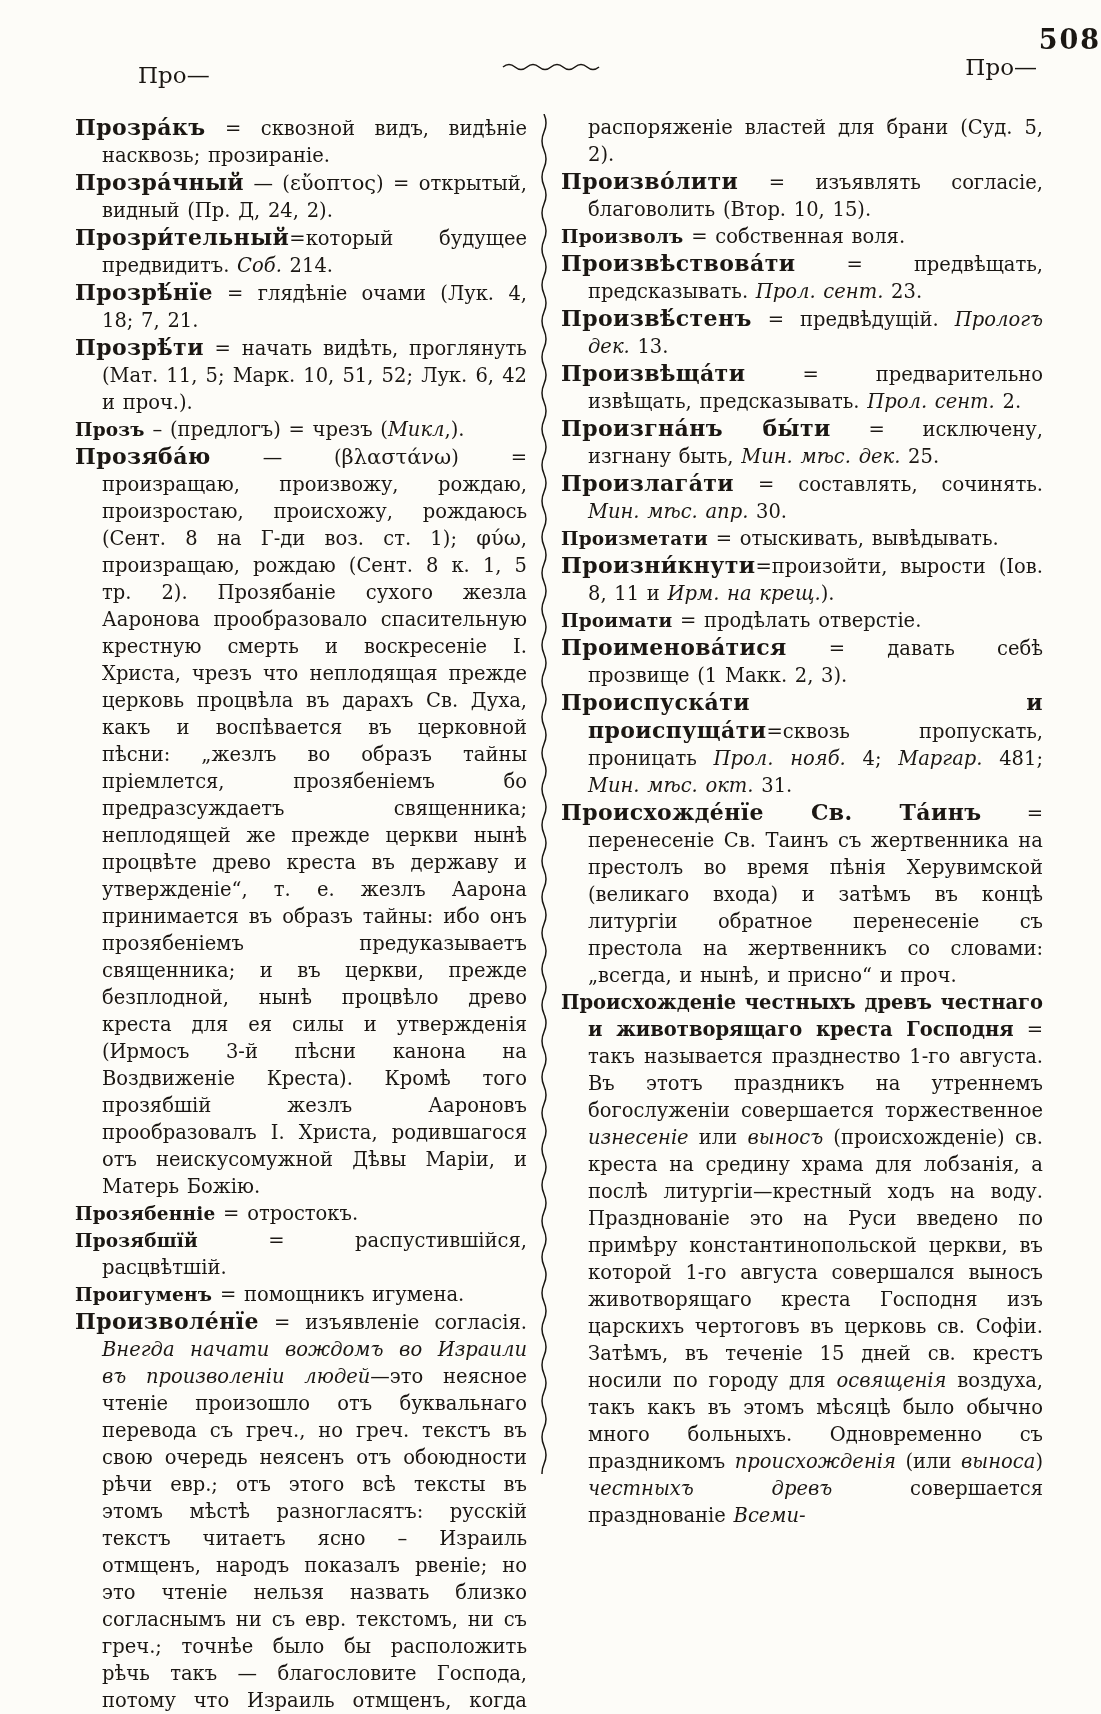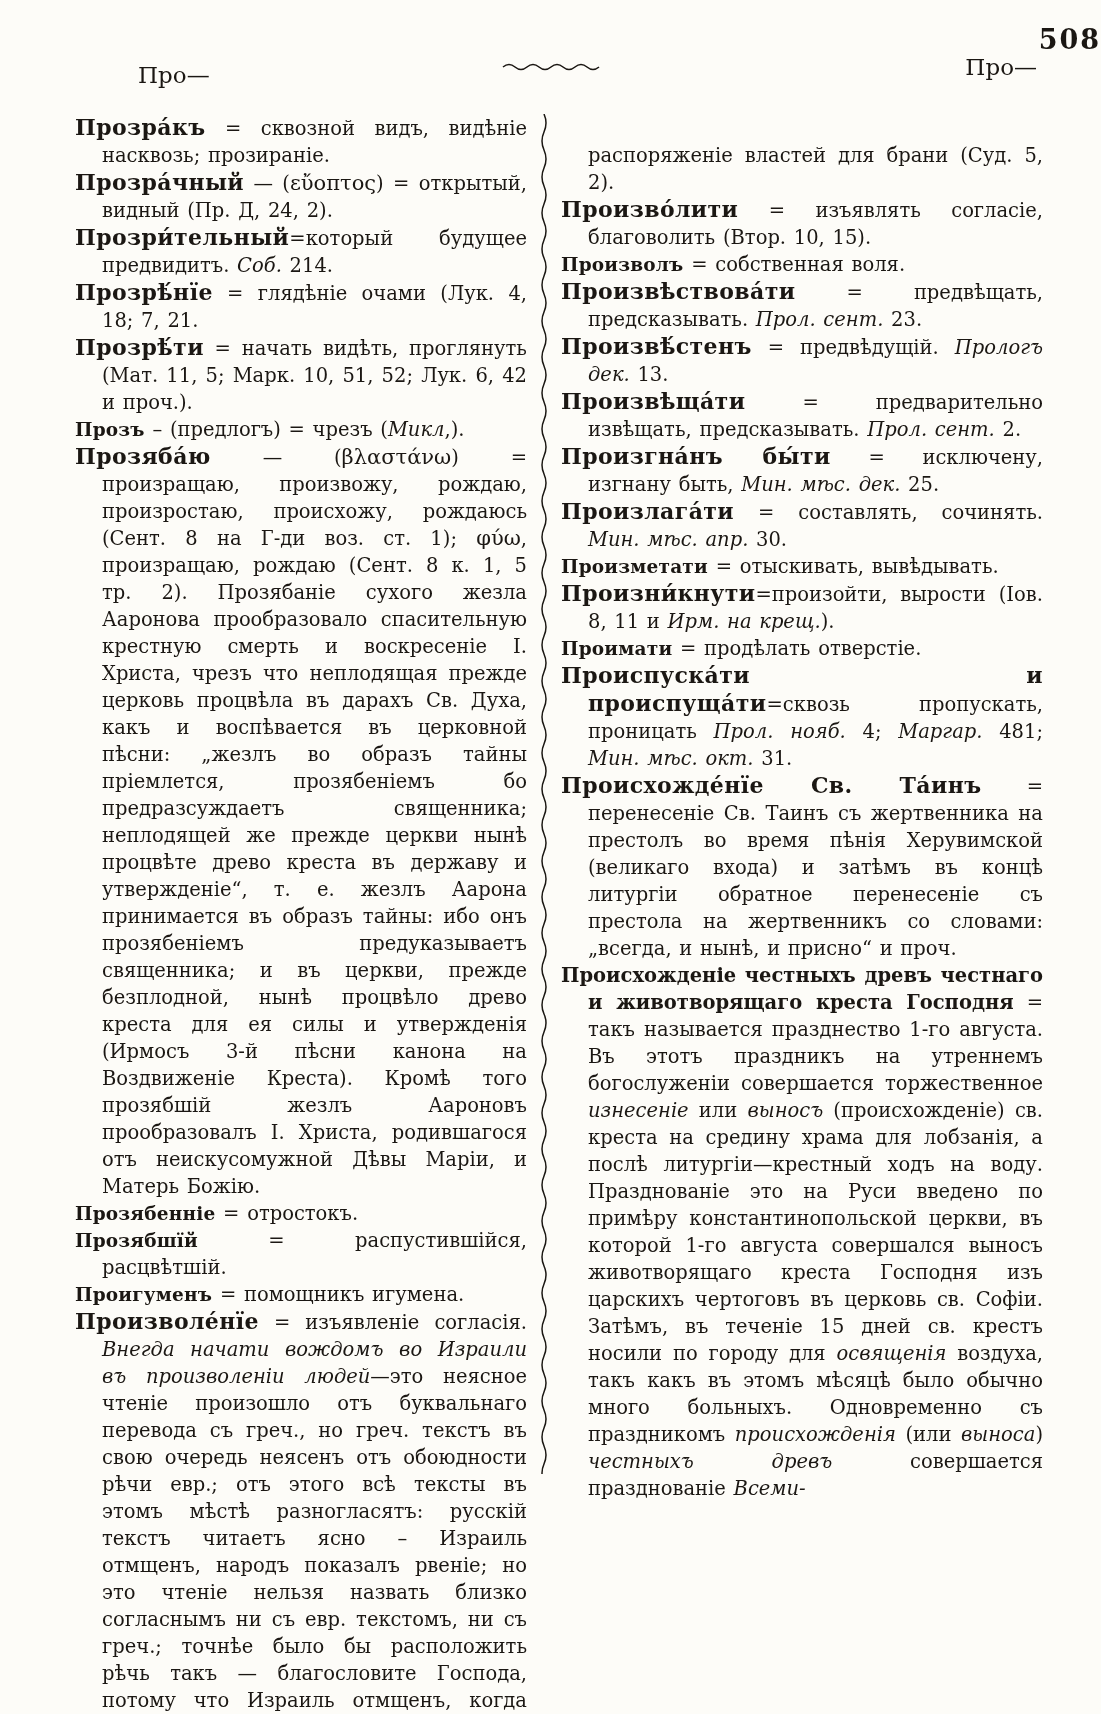--- a/index.html
+++ b/index.html
@@ -16,21 +16,21 @@
   .rh-left{position:absolute;left:138px;top:62px;}
   .rh-right{position:absolute;right:64px;top:54px;}
   .columns{position:absolute;top:114px;left:75px;width:968px;display:flex;}
   .col-left{width:452px;}
   .divider{width:34px;display:flex;justify-content:center;align-items:flex-start;}
   .col-right{flex:1;}
   .entry{
     margin:0;text-align:justify;font-size:19.5px;line-height:27px;
     padding-left:27px;text-indent:-27px;word-spacing:1.5px;hyphens:none;
   }
-  .entry.cont{text-indent:0;margin-top:28px;}
+  .entry.cont{text-indent:0;}
   .hw{font-weight:bold;font-size:22px;letter-spacing:.4px;margin-top:36px;}
   .hw-sm{font-size:18.5px;letter-spacing:.2px;}
   .it{font-style:italic;}
   .gk{font-size:21px;}
   .bd{font-weight:bold;}
 </style>
 </head>
 <body>
 
 <div class="sheet">
@@ -67,18 +67,19 @@
         <p class="entry"><span class="hw">Произво́лити</span><span> = изъявлять согласіе, благоволить (Втор. 10, 15).</span></p>
         <p class="entry"><span class="hw hw-sm">Произволъ</span><span> = собственная воля.</span></p>
         <p class="entry"><span class="hw">Произвѣствова́ти</span><span> = предвѣщать, предсказывать. </span><span class="it">Прол. сент.</span><span> 23.</span></p>
         <p class="entry"><span class="hw">Произвѣ́стенъ</span><span> = предвѣдущій. </span><span class="it">Прологъ дек.</span><span> 13.</span></p>
         <p class="entry"><span class="hw">Произвѣща́ти</span><span> = предварительно извѣщать, предсказывать. </span><span class="it">Прол. сент.</span><span> 2.</span></p>
         <p class="entry"><span class="hw">Произгна́нъ бы́ти</span><span> = исключену, изгнану быть, </span><span class="it">Мин. мѣс. дек.</span><span> 25.</span></p>
         <p class="entry"><span class="hw">Произлага́ти</span><span> = составлять, сочинять. </span><span class="it">Мин. мѣс. апр.</span><span> 30.</span></p>
         <p class="entry"><span class="hw hw-sm">Произметати</span><span> = отыскивать, вывѣдывать.</span></p>
         <p class="entry"><span class="hw">Произни́кнути</span><span>=произойти, вырости (Іов. 8, 11 и </span><span class="it">Ирм. на крещ.</span><span>).</span></p>
         <p class="entry"><span class="hw hw-sm">Проимати</span><span> = продѣлать отверстіе.</span></p>
+        <p class="entry"><span class="hw">Проименова́тися</span><span> = давать себѣ прозвище (1 Макк. 2, 3).</span></p>
         <p class="entry"><span class="hw">Происпуска́ти и происпуща́ти</span><span>=сквозь пропускать, проницать </span><span class="it">Прол. нояб.</span><span> 4; </span><span class="it">Маргар.</span><span> 481; </span><span class="it">Мин. мѣс. окт.</span><span> 31.</span></p>
         <p class="entry"><span class="hw">Происхожде́нїе Св. Та́инъ</span><span> = перенесеніе Св. Таинъ съ жертвенника на престолъ во время пѣнія Херувимской (великаго входа) и затѣмъ въ концѣ литургіи обратное перенесеніе съ престола на жертвенникъ со словами: „всегда, и нынѣ, и присно“ и проч.</span></p>
         <p class="entry"><span class="bd">Происхожденіе честныхъ древъ честнаго и животворящаго креста Господня</span><span> = такъ называется празднество 1-го августа. Въ этотъ праздникъ на утреннемъ богослуженіи совершается торжественное </span><span class="it">изнесеніе</span><span> или </span><span class="it">выносъ</span><span> (происхожденіе) св. креста на средину храма для лобзанія, а послѣ литургіи—крестный ходъ на воду. Празднованіе это на Руси введено по примѣру константинопольской церкви, въ которой 1-го августа совершался выносъ животворящаго креста Господня изъ царскихъ чертоговъ въ церковь св. Софіи. Затѣмъ, въ теченіе 15 дней св. крестъ носили по городу для </span><span class="it">освященія</span><span> воздуха, такъ какъ въ этомъ мѣсяцѣ было обычно много больныхъ. Одновременно съ праздникомъ </span><span class="it">происхожденія</span><span> (или </span><span class="it">выноса</span><span>) </span><span class="it">честныхъ древъ</span><span> совершается празднованіе </span><span class="it">Всеми-</span></p>
       </div>
   </main>
 </div>
 
 </body></html>

